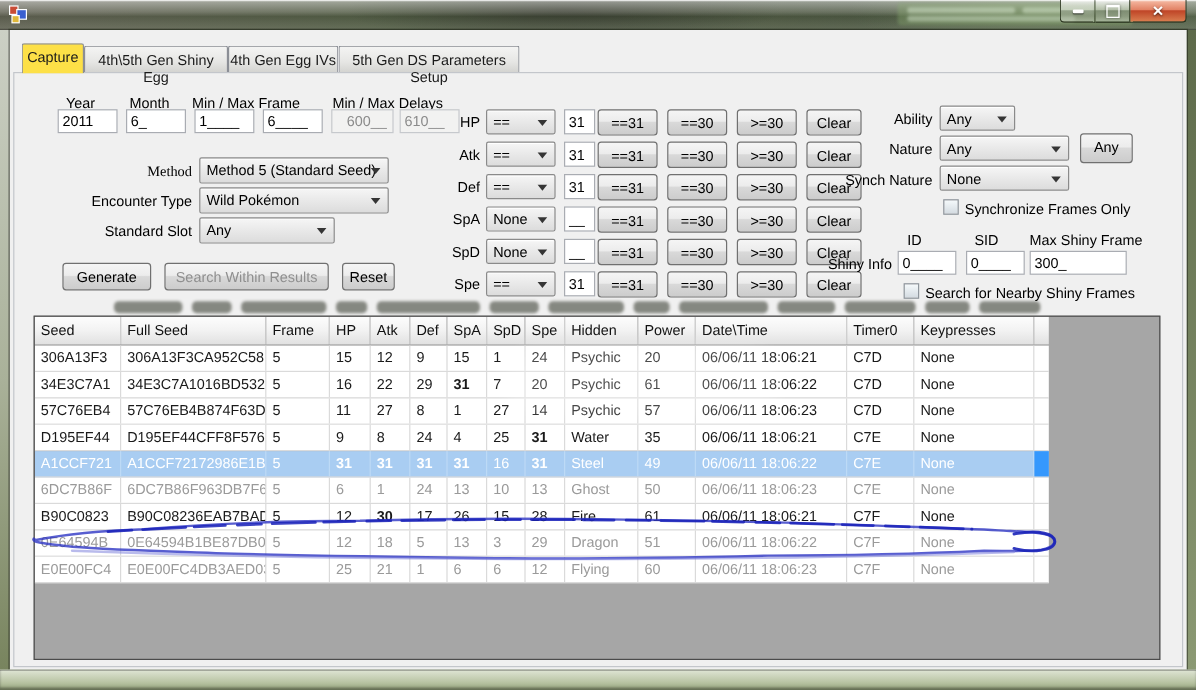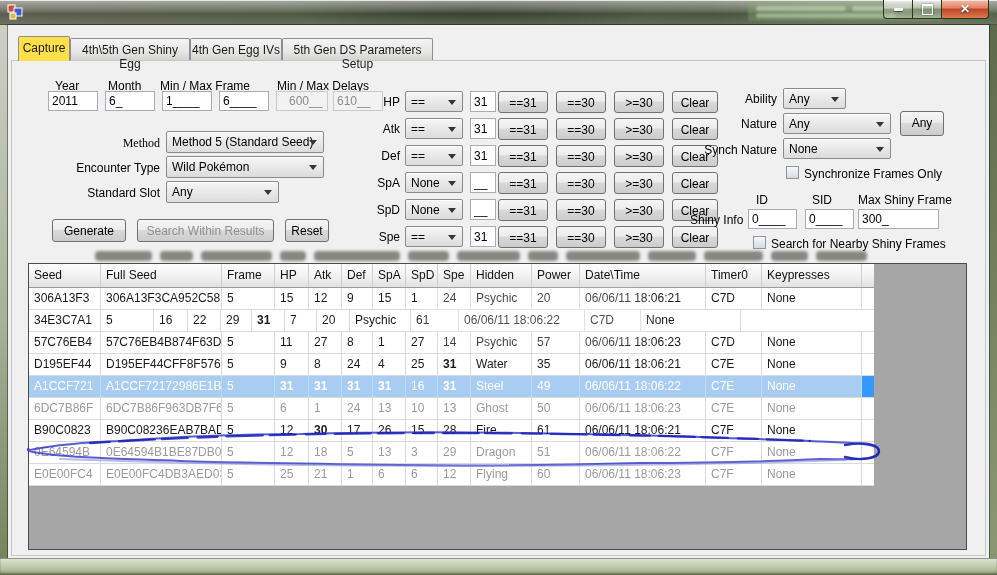--- a/index.html
+++ b/index.html
@@ -300,20 +300,21 @@
       <span class="g-cell" style="width: 33px;">24</span>
       <span class="g-cell" style="width: 61px;">Psychic</span>
       <span class="g-cell" style="width: 48px;">20</span>
       <span class="g-cell" style="width: 126px;">06/06/11 18:06:21</span>
       <span class="g-cell" style="width: 56px;">C7D</span>
       <span class="g-cell" style="width: 100px;">None</span>
       <span class="g-cell sp" style="width: 12px;"></span>
     </div>
     <div class="g-row">
       <span class="g-cell" style="width: 72px;">34E3C7A1</span>
+      <span class="g-cell" style="width: 121px;">34E3C7A1016BD532</span>
       <span class="g-cell" style="width: 53px;">5</span>
       <span class="g-cell" style="width: 34px;">16</span>
       <span class="g-cell" style="width: 33px;">22</span>
       <span class="g-cell" style="width: 31px;">29</span>
       <span class="g-cell bold" style="width: 33px;">31</span>
       <span class="g-cell" style="width: 32px;">7</span>
       <span class="g-cell" style="width: 33px;">20</span>
       <span class="g-cell" style="width: 61px;">Psychic</span>
       <span class="g-cell" style="width: 48px;">61</span>
       <span class="g-cell" style="width: 126px;">06/06/11 18:06:22</span>

